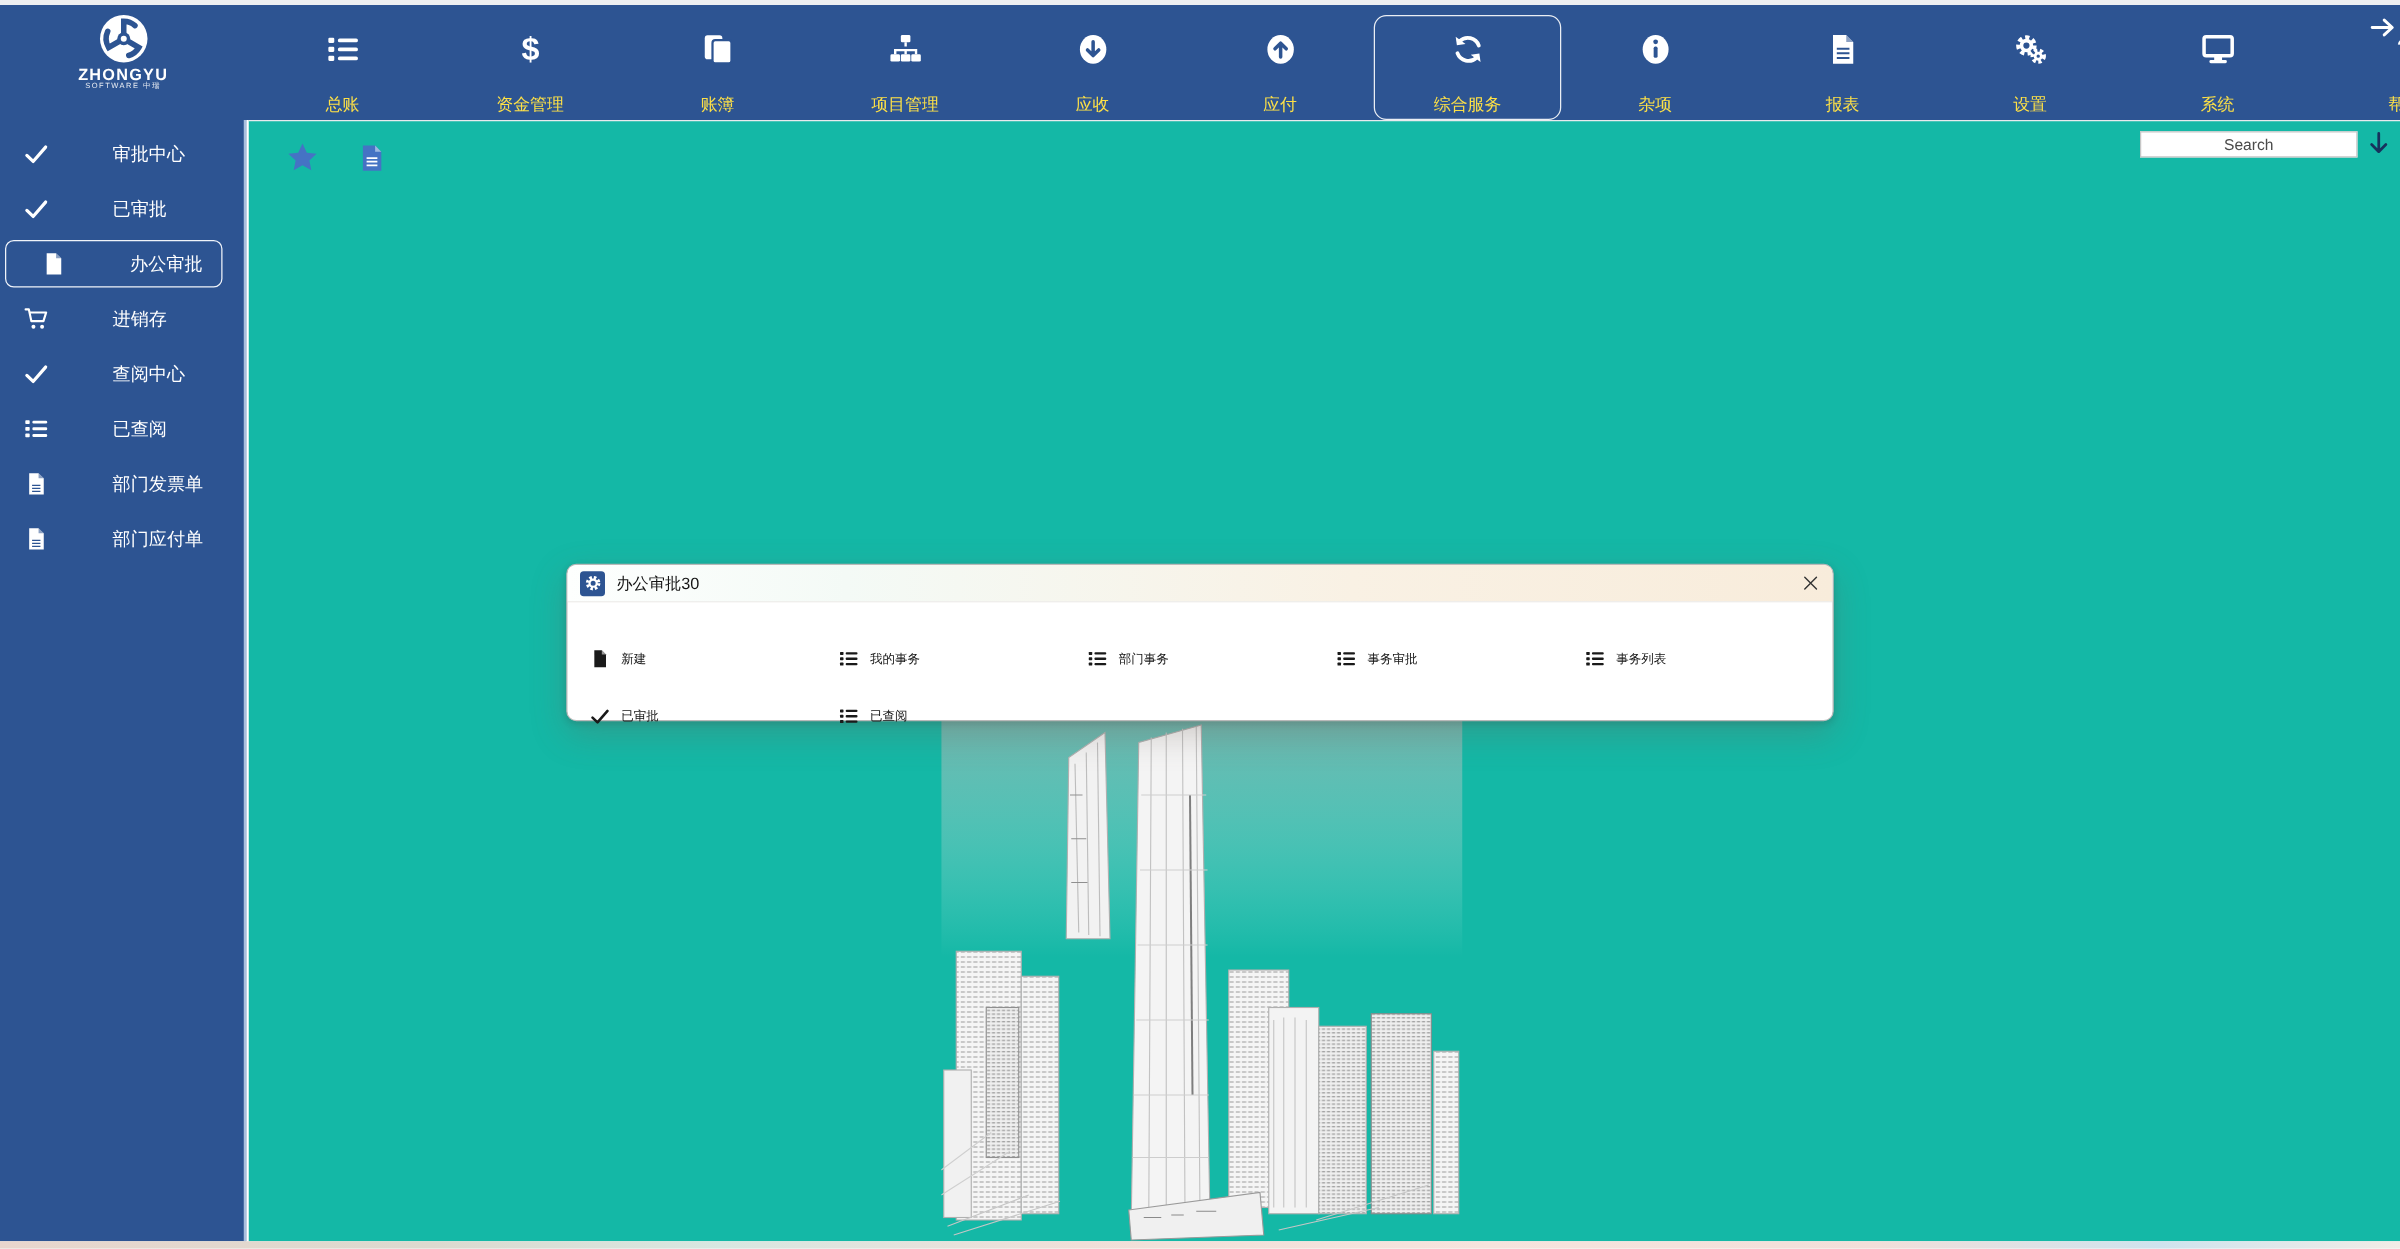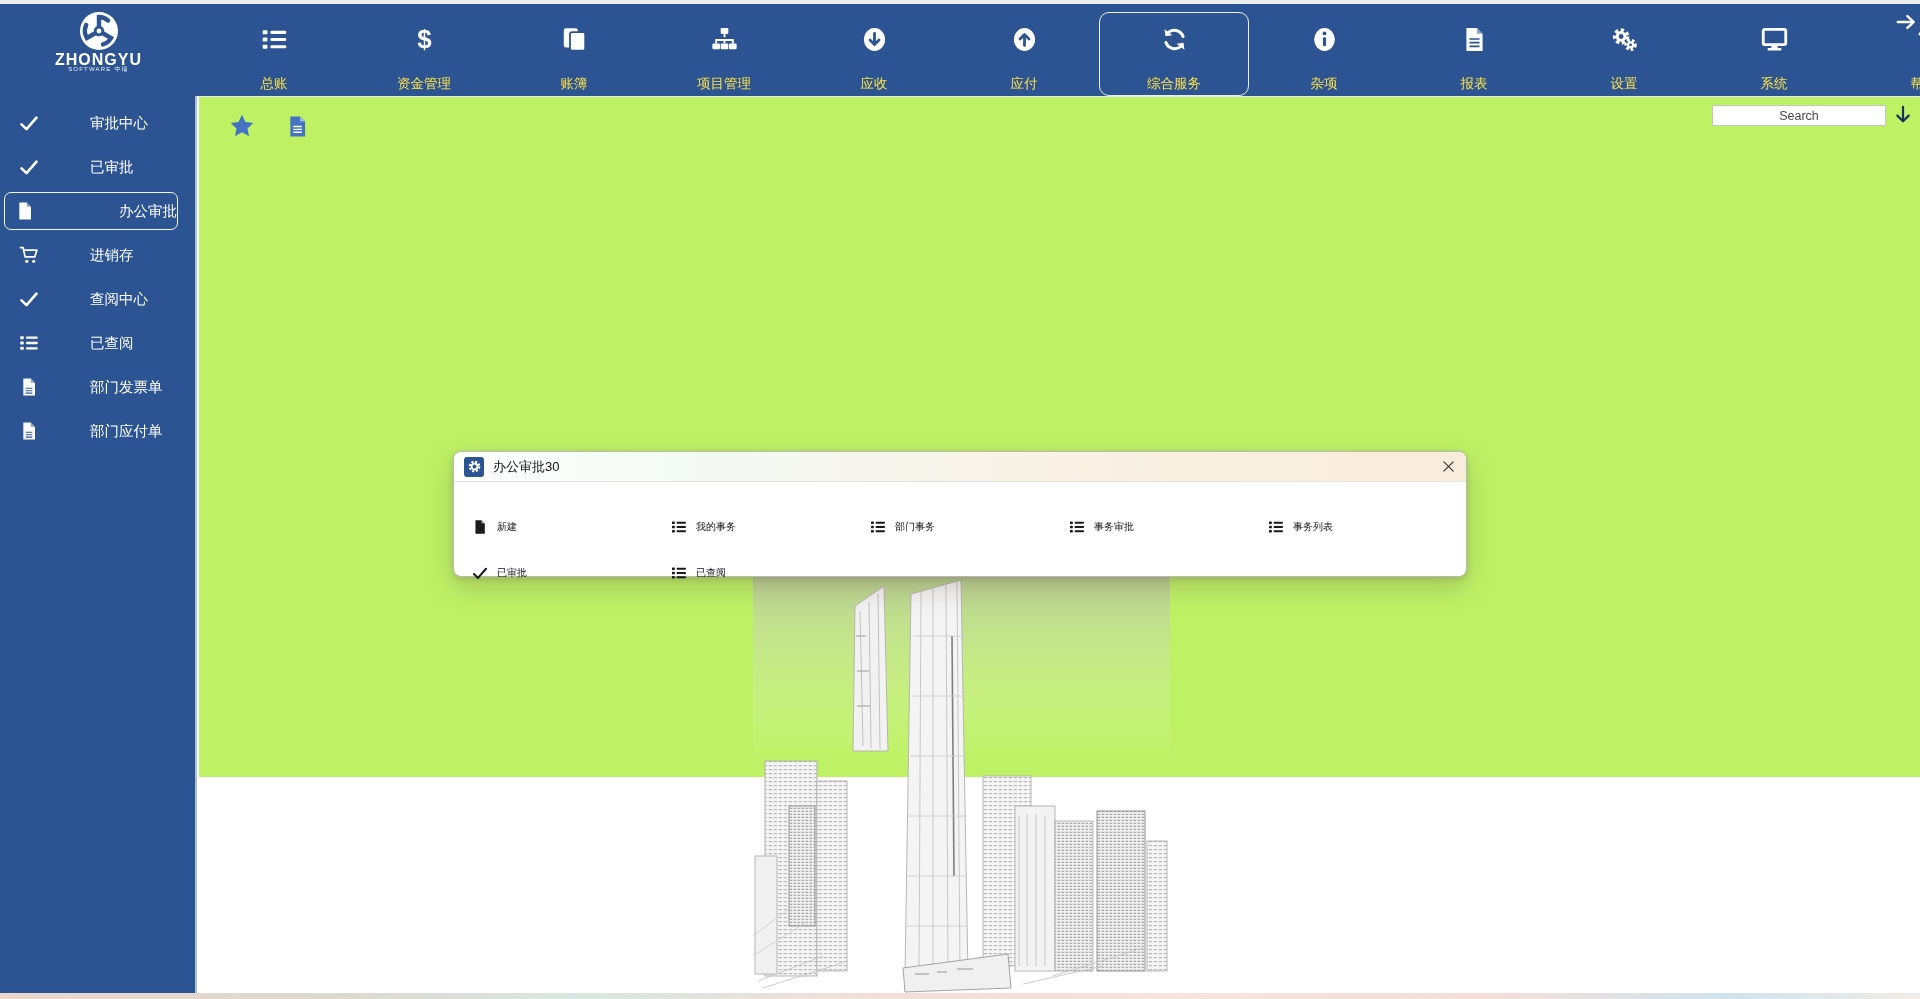--- a/index.html
+++ b/index.html
@@ -8,43 +8,43 @@
   .stage { position:relative; width:1920px; height:999px; background:#fff; }
 
   
   .top-strip { position:absolute; left:0; top:0; width:1920px; height:4px; background:#edeff1; }
 
   
   .navbar { position:absolute; left:0; top:4px; width:1920px; height:92px; background:#2d5492; }
   .brand { position:absolute; left:0; top:0; width:197px; height:92px; display:flex; flex-direction:column;
     align-items:center; justify-content:flex-start; padding-top:7px; color:#fff; }
   .brand-logo { width:40px; height:40px; }
-  .brand-name { font-size:16px; font-weight:bold; letter-spacing:1px; margin-top:2px; line-height:13px;text-align:right; }
+  .brand-name { font-size:13px; font-weight:bold; letter-spacing:1px; margin-top:2px; line-height:13px;text-align:right; }
   .brand-sub { font-size:6px; letter-spacing:1.2px; opacity:.9; line-height:7px; }
 
   .nav-items { position:absolute; left:199px; top:0; height:92px; display:flex; }
   .nav-item { width:150px; height:84px; margin-top:8px; border:1px solid transparent; border-radius:10px;
     display:flex; flex-direction:column; align-items:center; justify-content:flex-start;
     padding-top:13px; color:#fff; cursor:pointer; }
   .nav-item.selected { border-color:rgba(255,255,255,.9); }
   .nav-item .ico { width:27px; height:27px; }
   .nav-item .lbl { margin-top:22px; font-size:13.5px; color:#fde047; white-space:nowrap; }
   .nav-overflow { position:absolute; right:3px; top:7px; width:22px; height:22px; color:#fff; }
 
   
   .sidebar { position:absolute; left:0; top:96px; width:197px; height:897px; background:#2d5492;
     border-right:2px solid #a9c0de; padding-top:5px; }
   .side-item { height:44px; display:flex; align-items:center; padding-left:19px; color:#fff; cursor:pointer;gap:36px; }
   .side-item .ico { width:20px; height:20px; flex:0 0 20px; }
   .side-item .lbl { margin-left:15px; font-size:14.5px; white-space:nowrap; }
   .side-item.selected { border:1px solid #f0f4fa; border-radius:7px; margin-left:4px; width:174px;
-    height:38px; padding-left:10px; margin-top:3px; margin-bottom:3px;justify-content:space-between; }
-
-  
-  .content { position:absolute; left:199px; top:96px; width:1721px; height:681px; background:#bef264; border-top:1px solid #e7eaee; }
+    height:38px; padding-left:28px; margin-top:3px; margin-bottom:3px; }
+
+  
+  .content { position:absolute; left:199px; top:96px; width:1721px; height:897px; background:#14b8a6; border-top:1px solid #e7eaee; }
   .search-box { position:absolute; top:8px; right:34px; width:174px; height:21px; border:1px solid #c6c6c6;
     background:#fff; text-align:center; font-size:12.5px; color:#555; font-family:"Liberation Sans","DejaVu Sans",sans-serif; }
   .search-box::placeholder { color:#4a4a4a; opacity:1; }
   .search-drop { position:absolute; top:7px; right:6px; width:22px; height:22px; color:#17315c; cursor:pointer; }
   .fav-star { position:absolute; left:30px; top:16px; width:26px; height:26px; color:#4573c4; cursor:pointer; }
   .fav-doc { position:absolute; left:87px; top:14px; width:23px; height:31px; color:#4573c4; cursor:pointer; }
 
   
   .watermark { position:absolute; left:554px; top:479px; width:417px; height:418px; pointer-events:none; }
 

